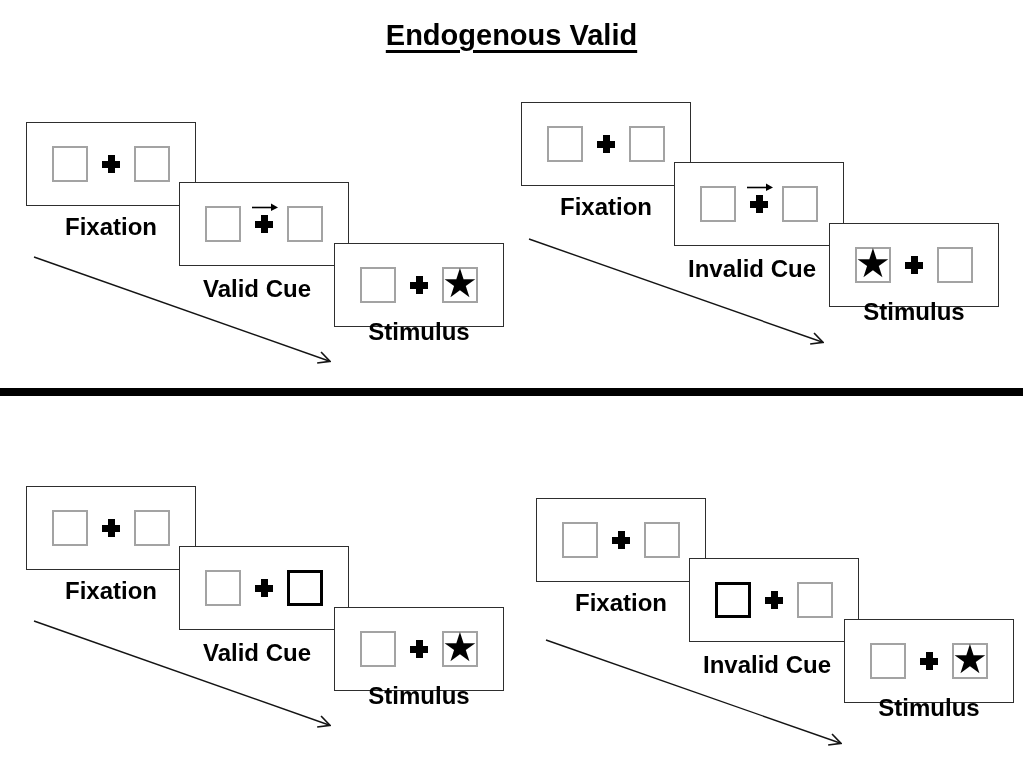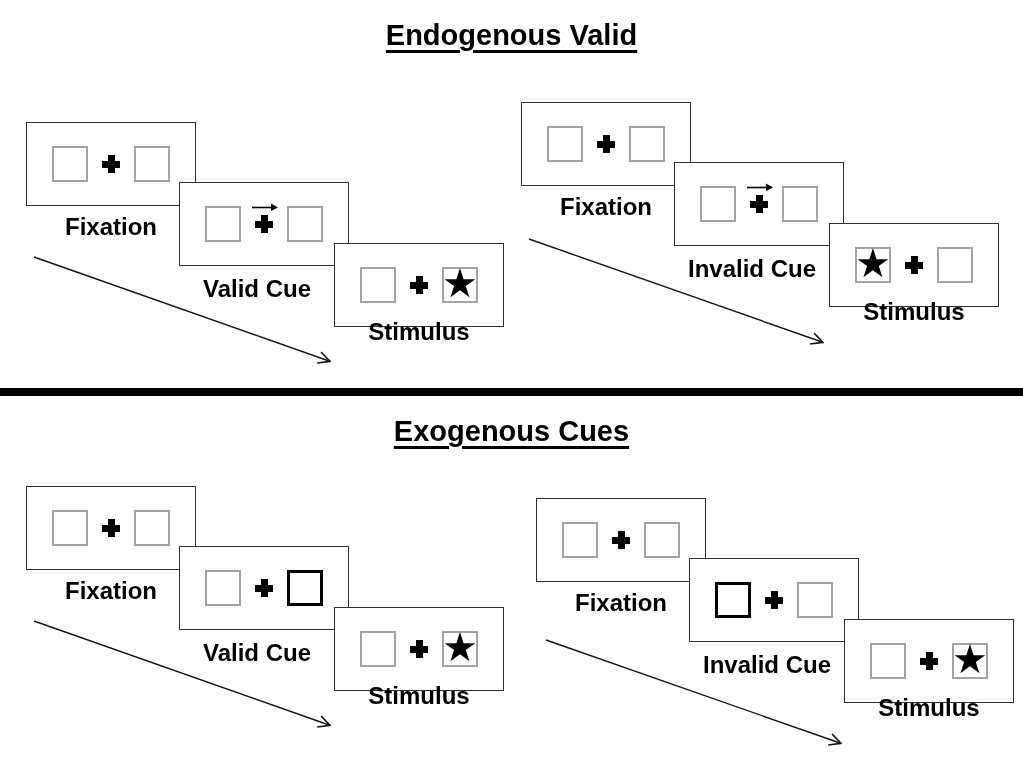--- a/index.html
+++ b/index.html
@@ -130,21 +130,20 @@
           <span class="star-glyph">★</span>
         </span>
       <span class="cross-stack"><span class="cross"></span></span>
       <span class="box"></span>
     </div>
     <div class="slabel l2">Stimulus</div>
   </div>
 
   <div class="divider"></div>
 
-  <h1 class="title t-exo">Exogenous Cues</h1>
 
   <div class="panel p3">
     <svg class="timeline" viewBox="0 0 482 252">
       <defs>
         <marker id="ah3" markerUnits="userSpaceOnUse" markerWidth="14" markerHeight="14" viewBox="0 0 12 12" refX="10" refY="6" orient="auto">
           <path d="M1,1 L11,6 L1,11" fill="none" stroke="#141414" stroke-width="1.4"></path>
         </marker>
       </defs>
       <line x1="8" y1="135" x2="303" y2="239" stroke="#141414" stroke-width="1.4" marker-end="url(#ah3)"></line>
     </svg>

